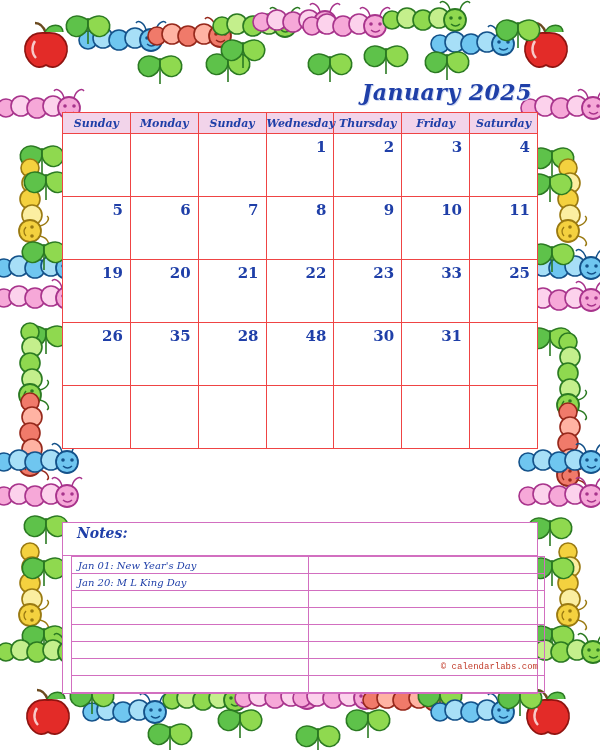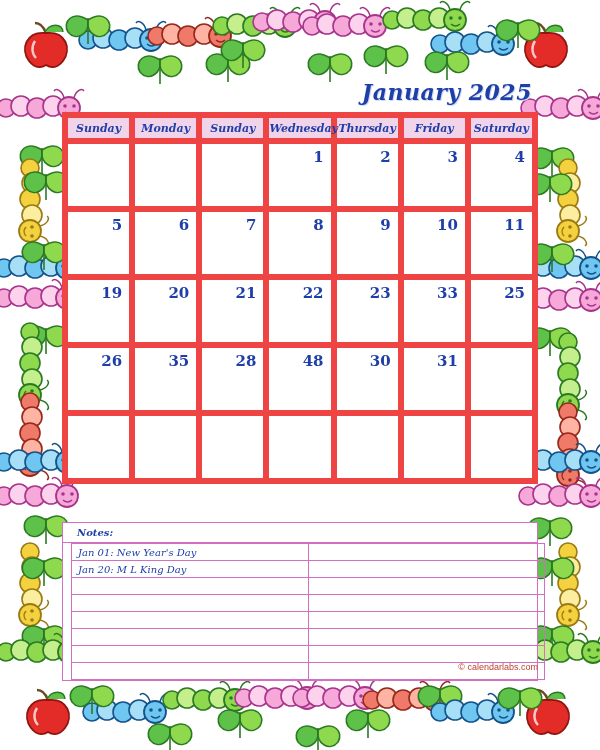--- a/index.html
+++ b/index.html
@@ -53,21 +53,21 @@
     line-height: 40px;
     text-shadow: 1px 1px 0 #cfd9f2;
   }
 
   table.cal {
     border-collapse: collapse;
     width: 476px;
     table-layout: fixed;
   }
   table.cal th, table.cal td {
-    border: 6px solid #ef4444;
+    border: 1px solid #ef4444;
     padding: 0;
   }
   table.cal th {
     background: #f2d4ea;
     height: 20px;
     font-family: "DejaVu Serif", serif;
     font-style: italic;
     font-weight: bold;
     font-size: 11px;
     color: #1f3fa8;
@@ -96,23 +96,23 @@
     top: 522px;
     width: 476px;
     border: 1px solid #d26fc0;
     box-sizing: border-box;
     background: #fff;
   }
   .notes-title {
     font-family: "DejaVu Serif", serif;
     font-style: italic;
     font-weight: bold;
-    font-size: 10px;
+    font-size: 14px;
     color: #1f3fa8;
-    padding: 2px 0 1px 14px;
+    padding: 2px 0 14px 14px;
     border-bottom: 1px solid #d26fc0;
     height: 16px;
     line-height: 16px;
   }
   table.notes-grid {
     border-collapse: collapse;
     width: 100%;
     table-layout: fixed;
     margin-left: 8px;
   }
@@ -129,21 +129,21 @@
     overflow: hidden;
   }
   table.notes-grid td.blank { color: transparent; }
 
   .credit {
     position: absolute;
     left: 0;
     top: 662px;
     width: 538px;
     text-align: right;
-    font-family: Liberation Sans, sans-serif;
+    font-family: Liberation Mono, monospace;
     font-size: 9px;
     color: #c23c2a;
   }
 </style>
 </head>
 <body>
 
 <div class="page">
 
   <svg class="border-art" viewBox="0 0 600 750" xmlns="http://www.w3.org/2000/svg">

